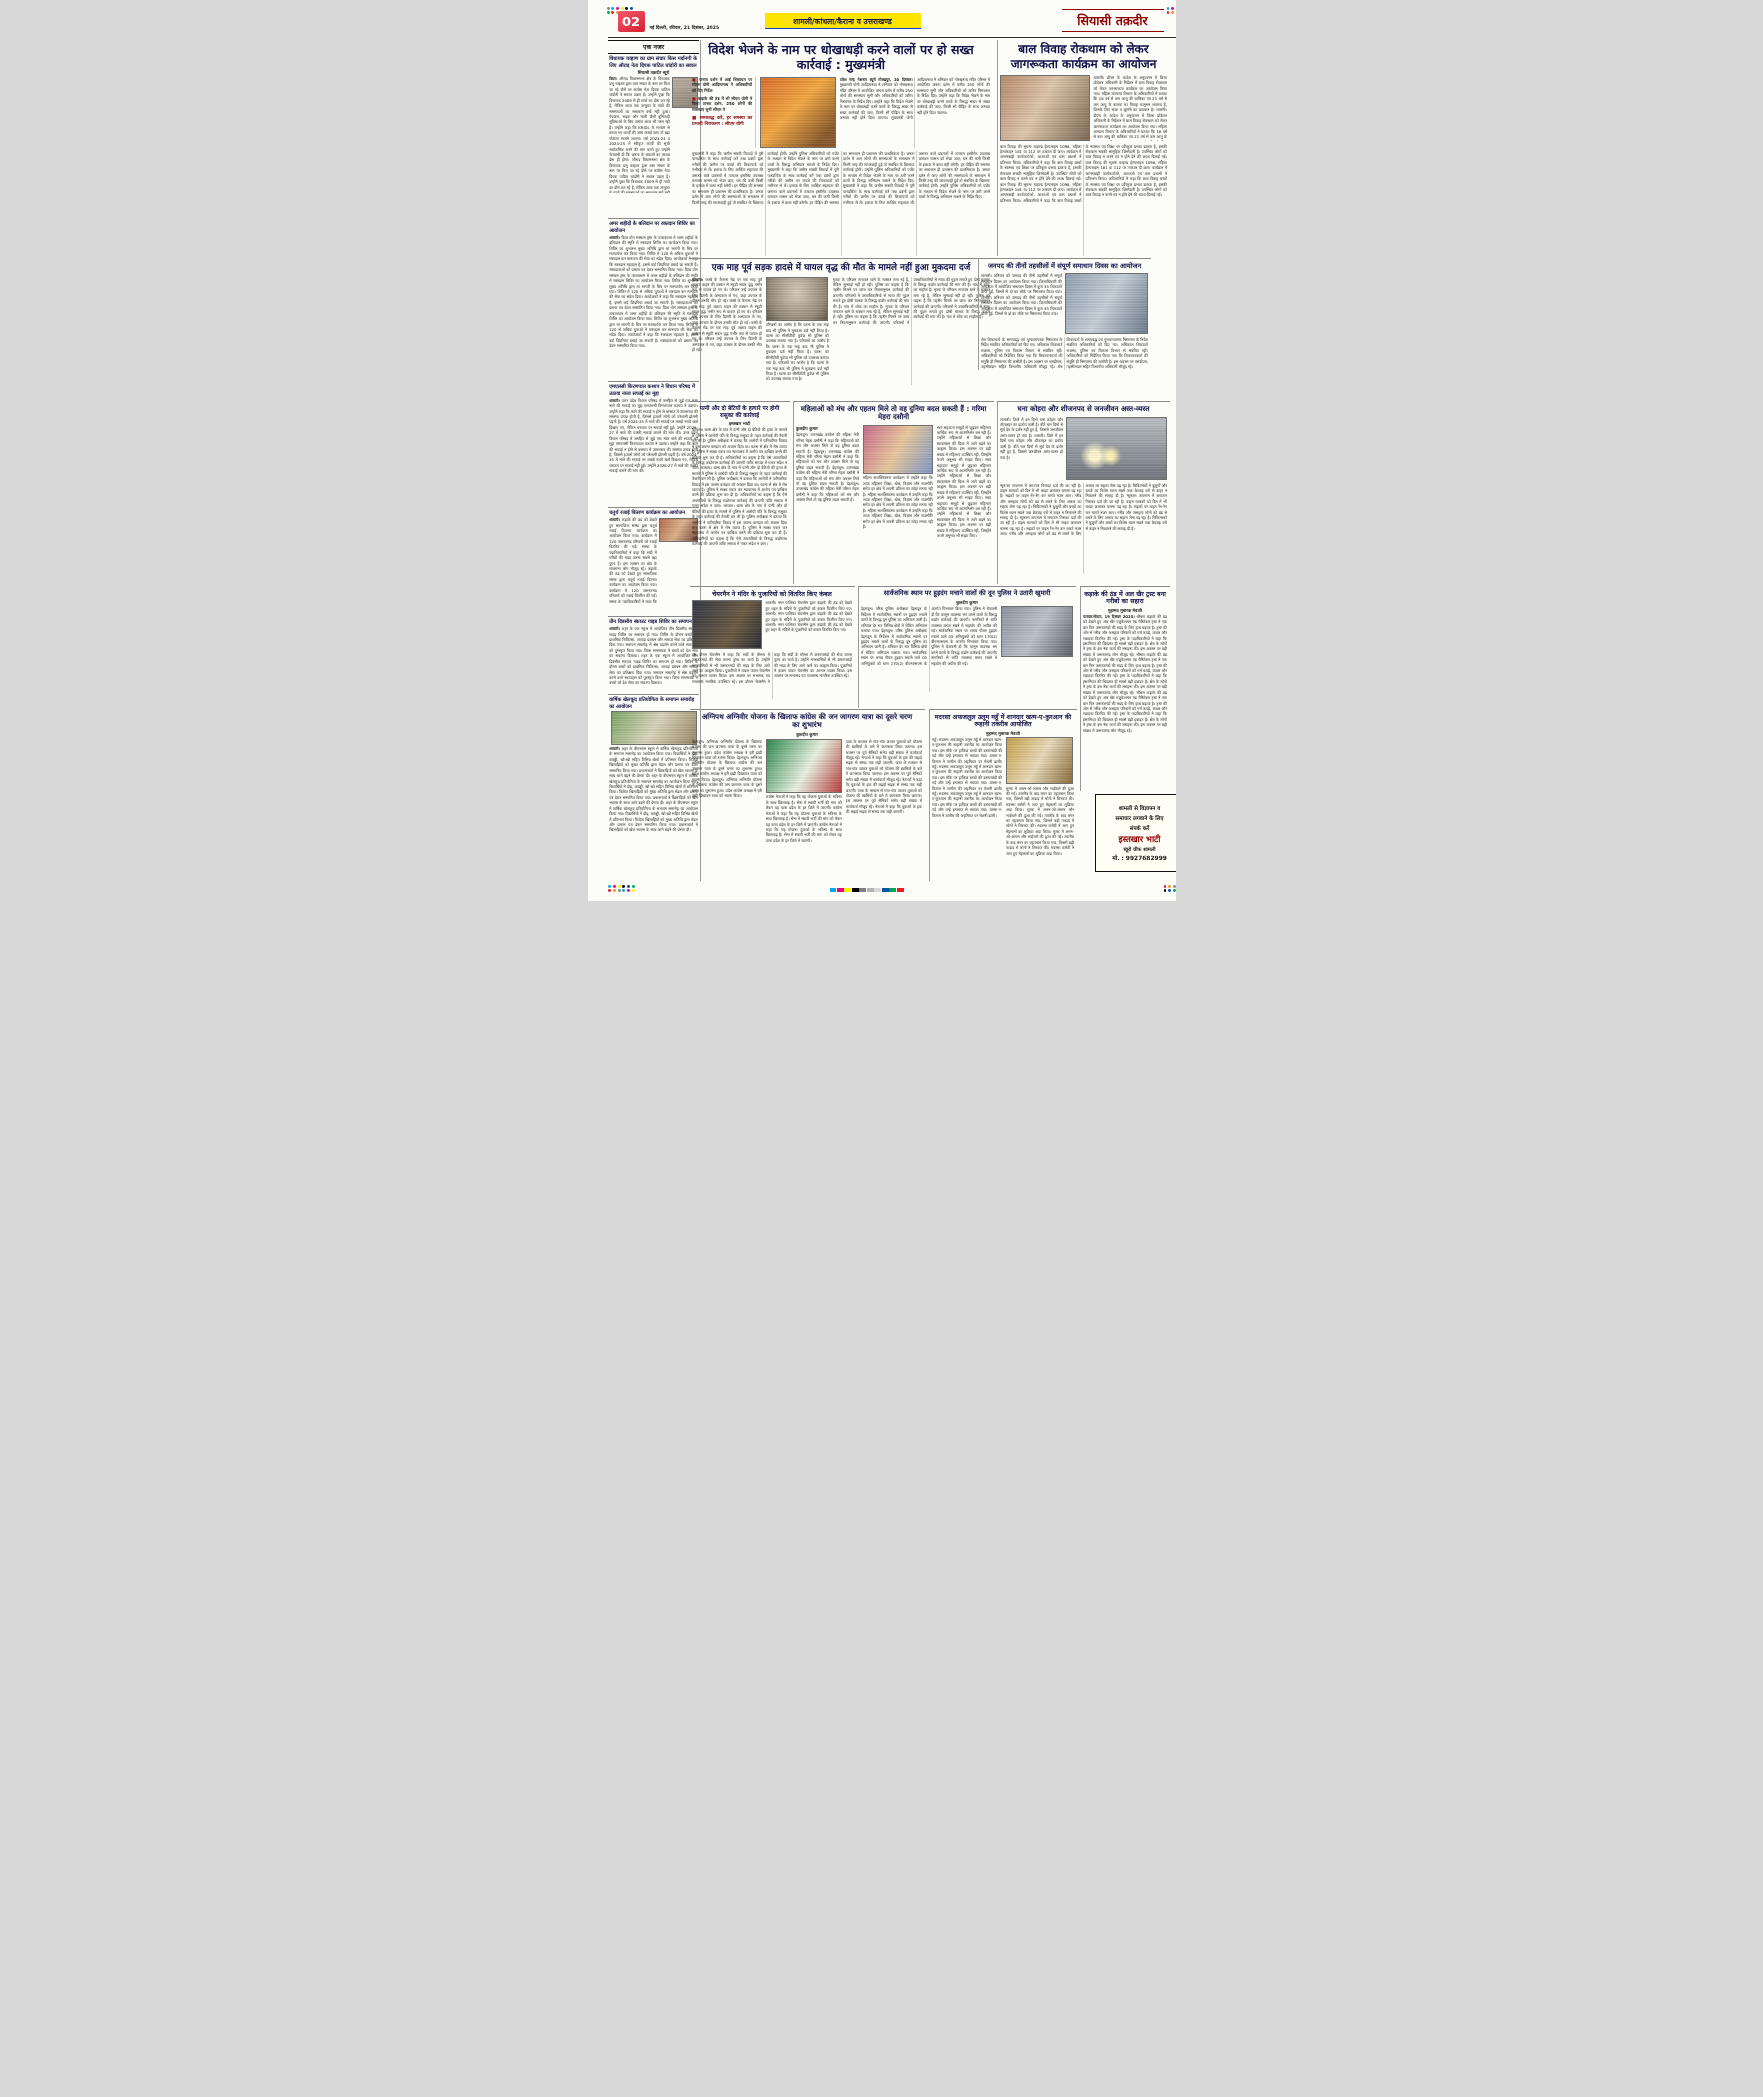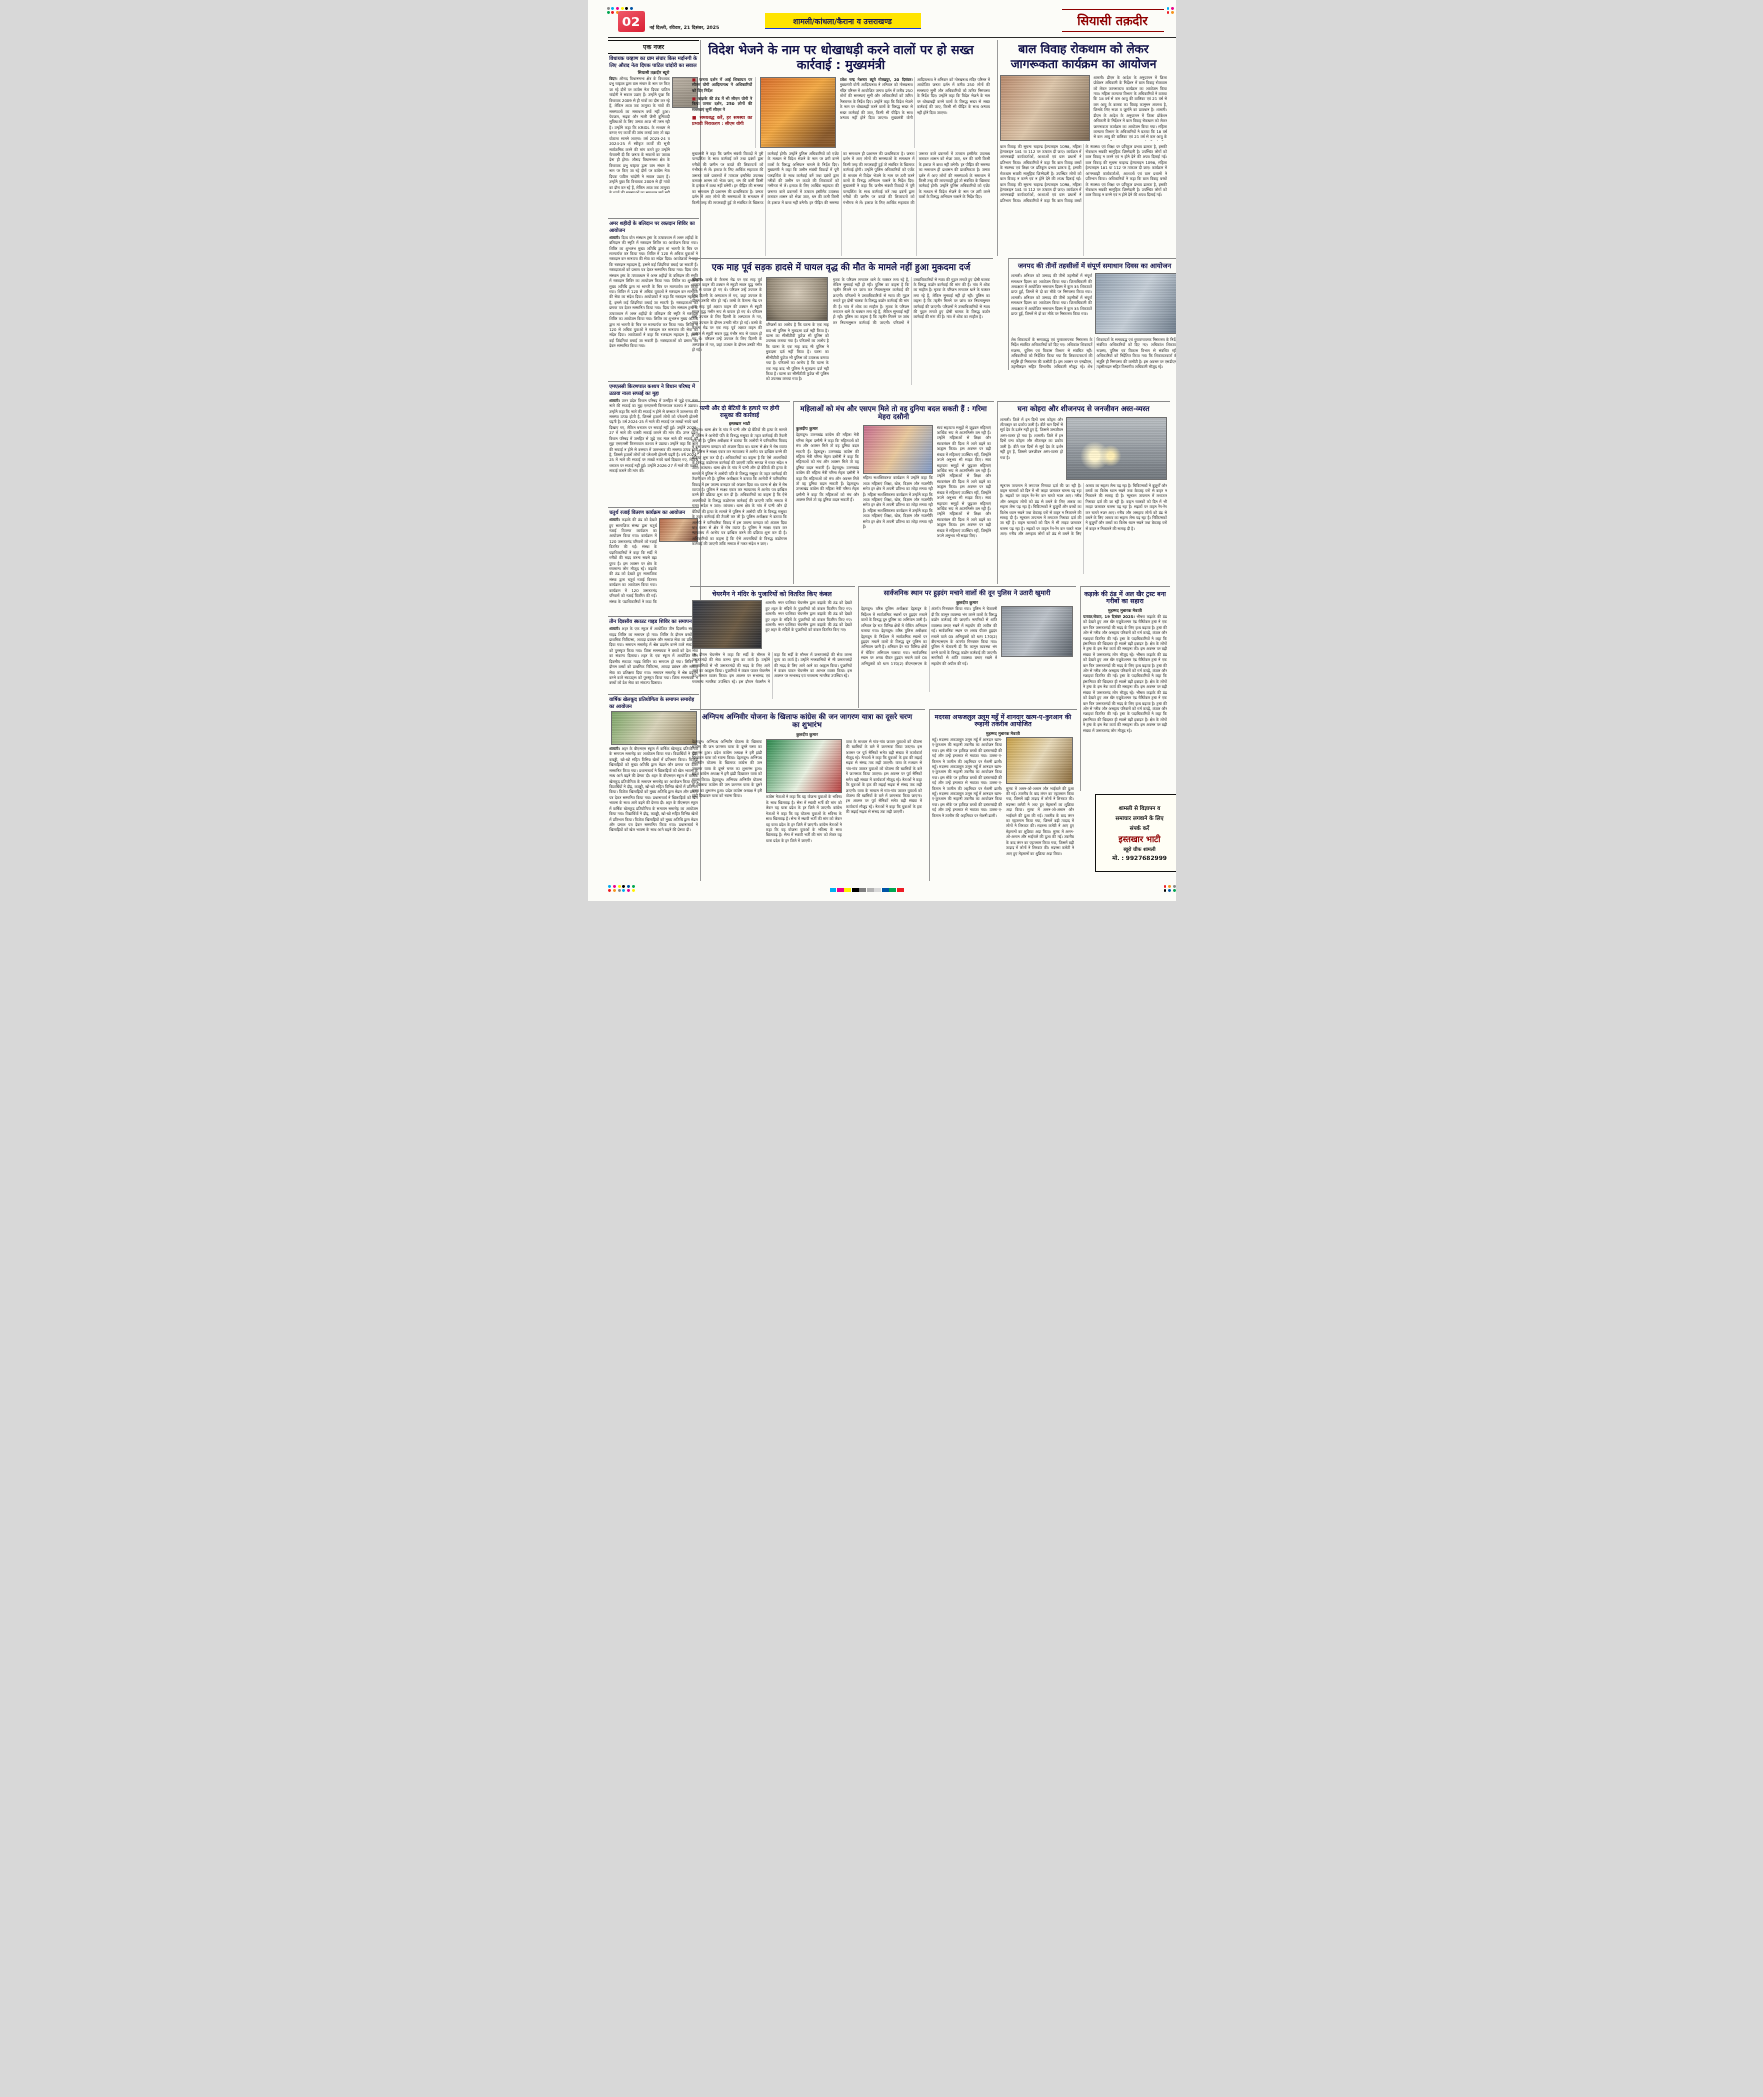--- a/index.html
+++ b/index.html
@@ -155,37 +155,37 @@
     <div style="display:flex; gap:3.8px; margin-top:1.3px;">
       <div class="bt" style="width:70px; height:108px;"><b class="dl">कांधला:</b> <span>कस्बे के कैराना रोड पर एक माह पूर्व अज्ञात वाहन की टक्कर से स्कूटी सवार वृद्ध गंभीर रूप से घायल हो गए थे। परिजन उन्हें उपचार के लिए दिल्ली के अस्पताल ले गए, जहां उपचार के दौरान उनकी मौत हो गई। कस्बे के कैराना रोड पर एक माह पूर्व अज्ञात वाहन की टक्कर से स्कूटी सवार वृद्ध गंभीर रूप से घायल हो गए थे। परिजन उन्हें उपचार के लिए दिल्ली के अस्पताल ले गए, जहां उपचार के दौरान उनकी मौत हो गई। कस्बे के कैराना रोड पर एक माह पूर्व अज्ञात वाहन की टक्कर से स्कूटी सवार वृद्ध गंभीर रूप से घायल हो गए थे। परिजन उन्हें उपचार के लिए दिल्ली के अस्पताल ले गए, जहां उपचार के दौरान उनकी मौत हो गई।</span></div>
       <div style="width:63px;">
         <div class="ph ph-man" style="width:62px; height:44px;"></div>
         <div class="bt" style="height:62px; margin-top:1.7px;">परिजनों का आरोप है कि घटना के एक माह बाद भी पुलिस ने मुकदमा दर्ज नहीं किया है। घटना का सीसीटीवी फुटेज भी पुलिस को उपलब्ध कराया गया है। परिजनों का आरोप है कि घटना के एक माह बाद भी पुलिस ने मुकदमा दर्ज नहीं किया है। घटना का सीसीटीवी फुटेज भी पुलिस को उपलब्ध कराया गया है। परिजनों का आरोप है कि घटना के एक माह बाद भी पुलिस ने मुकदमा दर्ज नहीं किया है। घटना का सीसीटीवी फुटेज भी पुलिस को उपलब्ध कराया गया है।</div>
       </div>
       <div class="bt c2" style="flex:1; height:108px;">मृतक के परिजन लगातार थाने के चक्कर लगा रहे हैं, लेकिन सुनवाई नहीं हो रही। पुलिस का कहना है कि तहरीर मिलने पर जांच कर नियमानुसार कार्रवाई की जाएगी। परिजनों ने उच्चाधिकारियों से न्याय की गुहार लगाते हुए दोषी चालक के विरुद्ध कठोर कार्रवाई की मांग की है। गांव में शोक का माहौल है। मृतक के परिजन लगातार थाने के चक्कर लगा रहे हैं, लेकिन सुनवाई नहीं हो रही। पुलिस का कहना है कि तहरीर मिलने पर जांच कर नियमानुसार कार्रवाई की जाएगी। परिजनों ने उच्चाधिकारियों से न्याय की गुहार लगाते हुए दोषी चालक के विरुद्ध कठोर कार्रवाई की मांग की है। गांव में शोक का माहौल है। मृतक के परिजन लगातार थाने के चक्कर लगा रहे हैं, लेकिन सुनवाई नहीं हो रही। पुलिस का कहना है कि तहरीर मिलने पर जांच कर नियमानुसार कार्रवाई की जाएगी। परिजनों ने उच्चाधिकारियों से न्याय की गुहार लगाते हुए दोषी चालक के विरुद्ध कठोर कार्रवाई की मांग की है। गांव में शोक का माहौल है।</div>
     </div>
   </div>
 
-  <div class="art rule-t rule-l" style="left:420px; top:258px; width:173px; height:112px;">
+  <div class="art rule-t rule-l" style="left:390px; top:258px; width:173px; height:112px;">
     <div class="hl hl-c" style="font-size:6.7px; padding:1.3px 2.5px 2.1px;">जनपद की तीनों तहसीलों में संपूर्ण समाधान दिवस का आयोजन</div>
     <div style="display:flex; gap:3.4px; margin-top:1.3px;">
       <div class="bt" style="width:81px; height:61px;">शामली। शनिवार को जनपद की तीनों तहसीलों में संपूर्ण समाधान दिवस का आयोजन किया गया। जिलाधिकारी की अध्यक्षता में आयोजित समाधान दिवस में कुल 35 शिकायतें प्राप्त हुईं, जिनमें से दो का मौके पर निस्तारण किया गया। शामली। शनिवार को जनपद की तीनों तहसीलों में संपूर्ण समाधान दिवस का आयोजन किया गया। जिलाधिकारी की अध्यक्षता में आयोजित समाधान दिवस में कुल 35 शिकायतें प्राप्त हुईं, जिनमें से दो का मौके पर निस्तारण किया गया।</div>
       <div class="ph ph-office" style="flex:1; height:61px;"></div>
     </div>
     <div class="bt c2" style="margin-top:2.9px; height:56px;">शेष शिकायतों के समयबद्ध एवं गुणवत्तापरक निस्तारण के निर्देश संबंधित अधिकारियों को दिए गए। अधिकांश शिकायतें राजस्व, पुलिस एवं विकास विभाग से संबंधित रहीं। अधिकारियों को निर्देशित किया गया कि शिकायतकर्ता की संतुष्टि ही निस्तारण की कसौटी है। इस अवसर पर एसडीएम, तहसीलदार सहित विभागीय अधिकारी मौजूद रहे। शेष शिकायतों के समयबद्ध एवं गुणवत्तापरक निस्तारण के निर्देश संबंधित अधिकारियों को दिए गए। अधिकांश शिकायतें राजस्व, पुलिस एवं विकास विभाग से संबंधित रहीं। अधिकारियों को निर्देशित किया गया कि शिकायतकर्ता की संतुष्टि ही निस्तारण की कसौटी है। इस अवसर पर एसडीएम, तहसीलदार सहित विभागीय अधिकारी मौजूद रहे।</div>
   </div>
 
   <div class="art rule-t" style="left:102px; top:401px; width:100px; height:183px;">
     <div class="hl hl-c" style="font-size:5.7px; padding:1.3px 0.8px;">पत्नी और दो बेटियों के हत्यारे पर होगी रासुका की कार्रवाई</div>
     <div class="byline">इस्तखार भाटी</div>
     <div class="bt" style="height:144px;">कांधला। थाना क्षेत्र के गांव में पत्नी और दो बेटियों की हत्या के मामले में पुलिस ने आरोपी पति के विरुद्ध रासुका के तहत कार्रवाई की तैयारी कर ली है। पुलिस अधीक्षक ने बताया कि आरोपी ने पारिवारिक विवाद में इस जघन्य वारदात को अंजाम दिया था। घटना से क्षेत्र में रोष व्याप्त है। पुलिस ने साक्ष्य एकत्र कर न्यायालय में आरोप पत्र दाखिल करने की प्रक्रिया शुरू कर दी है। अधिकारियों का कहना है कि ऐसे अपराधियों के विरुद्ध कठोरतम कार्रवाई की जाएगी ताकि समाज में गलत संदेश न जाए। कांधला। थाना क्षेत्र के गांव में पत्नी और दो बेटियों की हत्या के मामले में पुलिस ने आरोपी पति के विरुद्ध रासुका के तहत कार्रवाई की तैयारी कर ली है। पुलिस अधीक्षक ने बताया कि आरोपी ने पारिवारिक विवाद में इस जघन्य वारदात को अंजाम दिया था। घटना से क्षेत्र में रोष व्याप्त है। पुलिस ने साक्ष्य एकत्र कर न्यायालय में आरोप पत्र दाखिल करने की प्रक्रिया शुरू कर दी है। अधिकारियों का कहना है कि ऐसे अपराधियों के विरुद्ध कठोरतम कार्रवाई की जाएगी ताकि समाज में गलत संदेश न जाए। कांधला। थाना क्षेत्र के गांव में पत्नी और दो बेटियों की हत्या के मामले में पुलिस ने आरोपी पति के विरुद्ध रासुका के तहत कार्रवाई की तैयारी कर ली है। पुलिस अधीक्षक ने बताया कि आरोपी ने पारिवारिक विवाद में इस जघन्य वारदात को अंजाम दिया था। घटना से क्षेत्र में रोष व्याप्त है। पुलिस ने साक्ष्य एकत्र कर न्यायालय में आरोप पत्र दाखिल करने की प्रक्रिया शुरू कर दी है। अधिकारियों का कहना है कि ऐसे अपराधियों के विरुद्ध कठोरतम कार्रवाई की जाएगी ताकि समाज में गलत संदेश न जाए।</div>
   </div>
 
   <div class="art rule-t rule-l" style="left:205px; top:401px; width:201px; height:183px;">
-    <div class="hl hl-c" style="font-size:7px; padding:1.3px 3.4px;">महिलाओं को मंच और एसएम मिले तो वह दुनिया बदल सकती हैं : गरिमा मेहरा दसौनी</div>
+    <div class="hl hl-c" style="font-size:7px; padding:1.3px 3.4px;">महिलाओं को मंच और एहतम मिले तो वह दुनिया बदल सकती हैं : गरिमा मेहरा दसौनी</div>
     <div style="display:flex; gap:3.8px; margin-top:1.7px;">
       <div style="width:63px;">
         <div class="byline" style="text-align:left;">कुलदीप कुमार</div>
         <div class="bt" style="height:138px;">देहरादून। उत्तराखंड कांग्रेस की महिला नेत्री गरिमा मेहरा दसौनी ने कहा कि महिलाओं को मंच और अवसर मिले तो वह दुनिया बदल सकती हैं। देहरादून। उत्तराखंड कांग्रेस की महिला नेत्री गरिमा मेहरा दसौनी ने कहा कि महिलाओं को मंच और अवसर मिले तो वह दुनिया बदल सकती हैं। देहरादून। उत्तराखंड कांग्रेस की महिला नेत्री गरिमा मेहरा दसौनी ने कहा कि महिलाओं को मंच और अवसर मिले तो वह दुनिया बदल सकती हैं। देहरादून। उत्तराखंड कांग्रेस की महिला नेत्री गरिमा मेहरा दसौनी ने कहा कि महिलाओं को मंच और अवसर मिले तो वह दुनिया बदल सकती हैं।</div>
       </div>
       <div style="width:70px;">
         <div class="ph ph-women" style="width:70px; height:49px;"></div>
         <div class="bt" style="height:96px; margin-top:1.7px;">महिला सशक्तिकरण कार्यक्रम में उन्होंने कहा कि आज महिलाएं शिक्षा, खेल, विज्ञान और राजनीति समेत हर क्षेत्र में अपनी प्रतिभा का लोहा मनवा रही हैं। महिला सशक्तिकरण कार्यक्रम में उन्होंने कहा कि आज महिलाएं शिक्षा, खेल, विज्ञान और राजनीति समेत हर क्षेत्र में अपनी प्रतिभा का लोहा मनवा रही हैं। महिला सशक्तिकरण कार्यक्रम में उन्होंने कहा कि आज महिलाएं शिक्षा, खेल, विज्ञान और राजनीति समेत हर क्षेत्र में अपनी प्रतिभा का लोहा मनवा रही हैं।</div>
       </div>
       <div class="bt" style="flex:1; height:148px;">स्वयं सहायता समूहों से जुड़कर महिलाएं आर्थिक रूप से आत्मनिर्भर बन रही हैं। उन्होंने महिलाओं से शिक्षा और स्वावलंबन की दिशा में आगे बढ़ने का आह्वान किया। इस अवसर पर बड़ी संख्या में महिलाएं उपस्थित रहीं, जिन्होंने अपने अनुभव भी साझा किए। स्वयं सहायता समूहों से जुड़कर महिलाएं आर्थिक रूप से आत्मनिर्भर बन रही हैं। उन्होंने महिलाओं से शिक्षा और स्वावलंबन की दिशा में आगे बढ़ने का आह्वान किया। इस अवसर पर बड़ी संख्या में महिलाएं उपस्थित रहीं, जिन्होंने अपने अनुभव भी साझा किए। स्वयं सहायता समूहों से जुड़कर महिलाएं आर्थिक रूप से आत्मनिर्भर बन रही हैं। उन्होंने महिलाओं से शिक्षा और स्वावलंबन की दिशा में आगे बढ़ने का आह्वान किया। इस अवसर पर बड़ी संख्या में महिलाएं उपस्थित रहीं, जिन्होंने अपने अनुभव भी साझा किए।</div>

